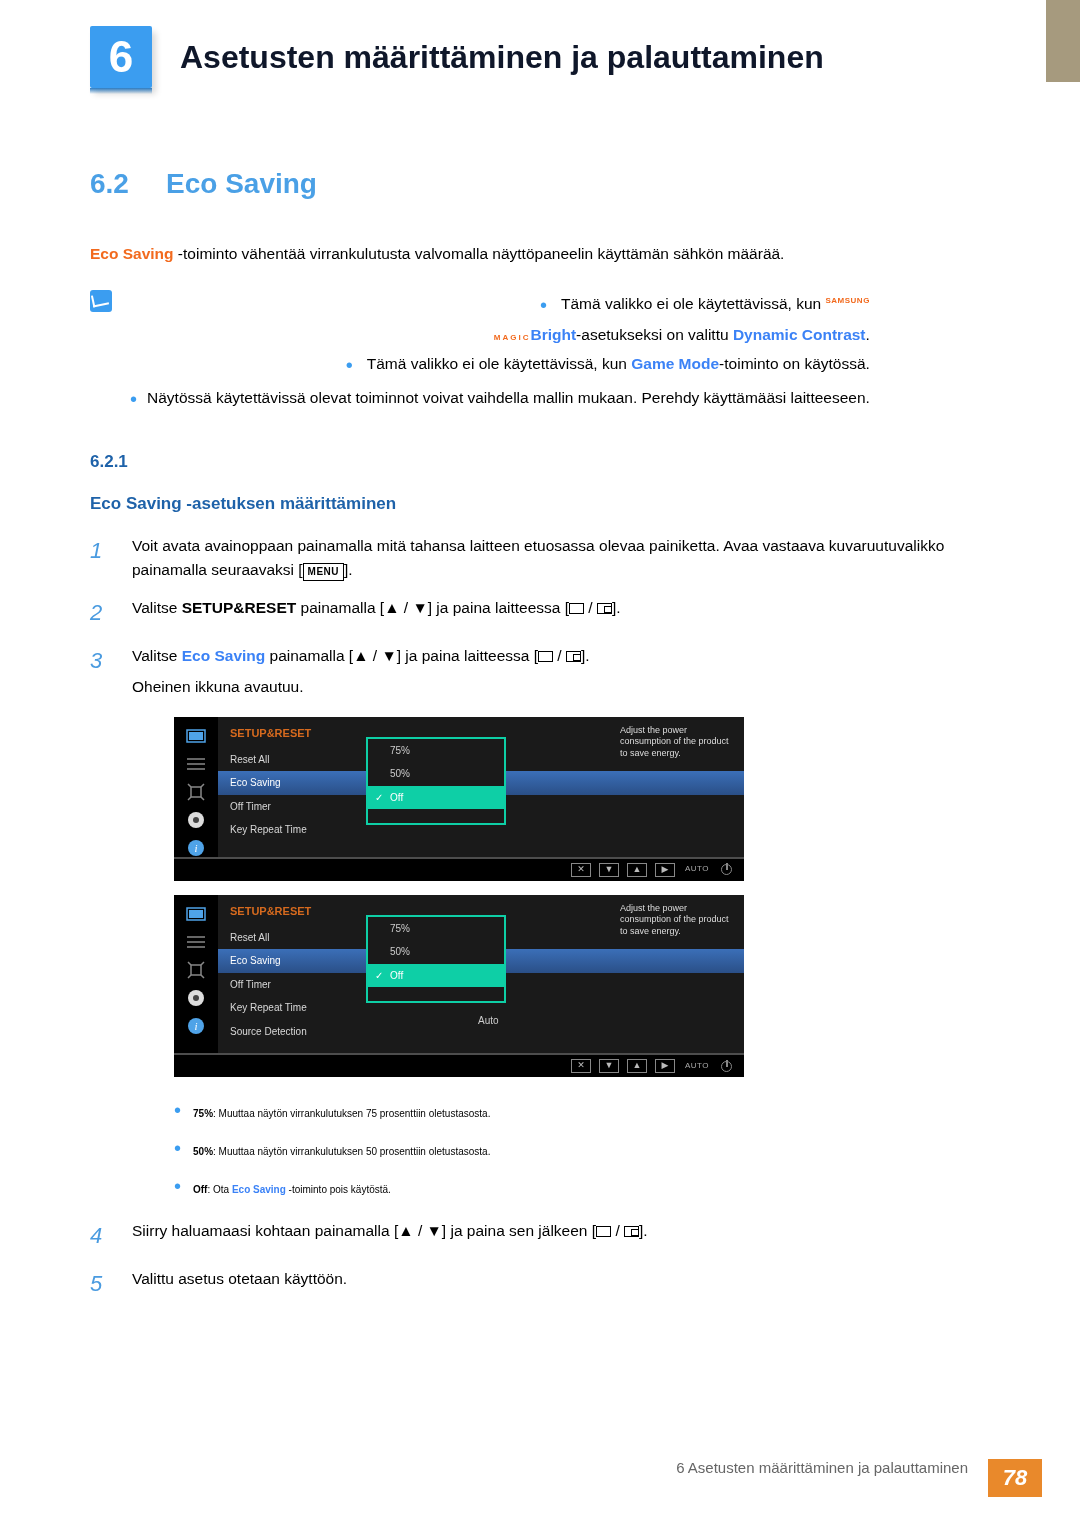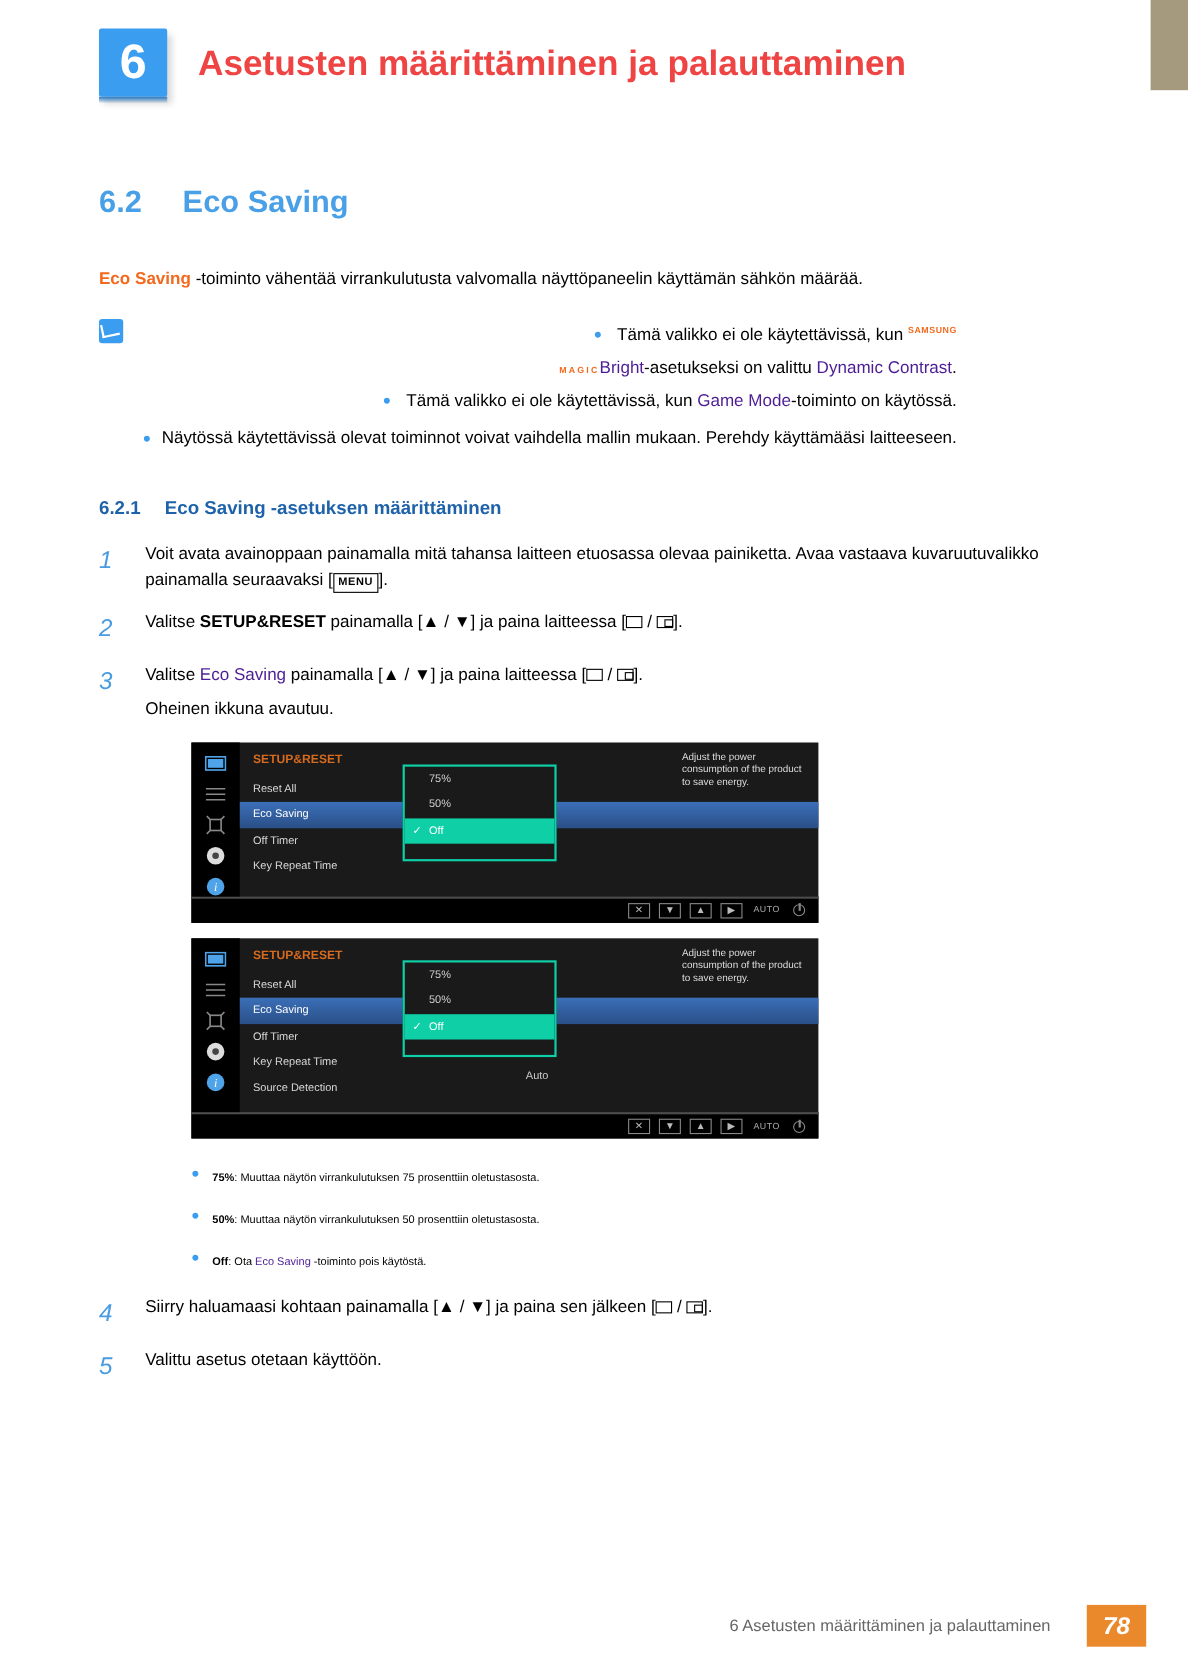--- a/index.html
+++ b/index.html
@@ -2,37 +2,37 @@
 <html><head>
 <meta charset="utf-8">
 <style>
   * { box-sizing: border-box; margin: 0; padding: 0; }
   body { font-family: Arial, sans-serif; background: #fff; color: #000; }
   .page { width: 1080px; height: 1527px; position: relative; background: #fff; }
   .side-bar { position: absolute; right: 0; top: 0; width: 34px; height: 82px; background: #a69a7e; }
   .header { padding: 26px 90px 0 90px; display: flex; align-items: center; gap: 28px; }
   .chapter-badge { width: 62px; height: 62px; background: #3b9df0; color: #fff; display: flex; align-items: center; justify-content: center; font-size: 44px; font-weight: bold; border-radius: 2px; box-shadow: 4px 6px 6px rgba(0,0,0,.15); position: relative; }
   .chapter-badge::after { content:''; position:absolute; left:0; bottom:-6px; width:100%; height:6px; background: linear-gradient(#2c7bc0, transparent);}
-  .chapter-title { color: #ef4444; font-size: 32px; font-weight: 600; }
+  .chapter-title { color: #0f172a; font-size: 32px; font-weight: 600; }
   .content { padding: 80px 90px 0 90px; }
   .section-row { display: flex; gap: 26px; align-items: baseline; }
   .section-num { color: #4aa0e6; font-size: 28px; font-weight: 600; width: 50px; }
   .section-title { color: #4aa0e6; font-size: 28px; font-weight: 600; }
   .intro { margin-top: 42px; font-size: 15.5px; line-height: 1.55; }
   .intro .hl-orange { color: #f26a1e; font-weight: bold; }
   .note-block { display: flex; gap: 18px; margin-top: 22px; text-align: right; }
   .note-icon { width: 22px; height: 22px; background: #3b9df0; border-radius: 3px; position: relative; flex-shrink:0; margin-top:2px;}
   .note-icon::after { content:''; position:absolute; width:14px;height:10px;border:2px solid #fff;border-top:none;border-right:none;transform:rotate(-12deg);left:2px;top:4px;}
   .note-list { list-style: none; font-size: 15.5px; line-height: 1.7; }
   .note-list li::before { content: '•'; color: #3b9df0; font-size: 20px; vertical-align: middle; margin-right: 10px; }
-  .hl-orange { color: #4c1d95; font-weight: normal; }
+  .hl-orange { color: #3b82f6; font-weight: bold; }
   .magic-brand { color:#f26a1e; }
   .magic-brand .sm { font-size: 8px; letter-spacing: .5px; display:inline-block; line-height: 8px; vertical-align: super; font-weight:bold;}
   .magic-brand .lg { font-size: 8px; letter-spacing: 2px; font-weight: bold; }
-  .subsection { margin-top: 36px; display: flex; gap: 22px; align-items: baseline; }
+  .subsection { margin-top: 36px; display: flex; gap: 22px; align-items: baseline; flex-direction: column; }
   .subsec-num { color: #1e62a9; font-size: 17px; font-weight: 700; }
   .subsec-title { color: #1e62a9; font-size: 17px; font-weight: 700; }
   .steps { margin-top: 20px; }
   .step { display: flex; gap: 24px; margin-bottom: 14px; font-size: 15.5px; line-height: 1.55; }
   .step-num { color: #4a9be0; font-size: 22px; font-style: italic; font-weight: 300; width: 18px; flex-shrink:0; }
   .step-body { flex: 1; }
   .key-box { border: 1.3px solid #000; padding: 0 4px; font-size: 10px; font-weight: bold; letter-spacing: .5px; display:inline-block; }
   .sym-box { border: 1.3px solid #000; width:15px; height:11px; display:inline-block; vertical-align:-1px; position:relative; }
   .sym-box.inner::after { content:''; position:absolute; left:6px; top:2px; width:6px; height:5px; border:1.3px solid #000;}
   .bold { font-weight: bold; }
@@ -52,21 +52,21 @@
   .osd-sub li.sel::before { content:'✓'; position:absolute; left:7px; font-size:10px;}
   .osd-tip { position:absolute; top:8px; right:8px; width:116px; font-size:9px; line-height:1.3; color:#ddd; }
   .osd-val { position:absolute; font-size:10px; color:#ccc; }
   .osd-nav { height:24px; background:#000; display:flex; align-items:center; justify-content:flex-end; gap:8px; padding:0 12px; border-top:2px solid #4d4d4d;}
   .nav-btn { width:20px;height:14px;border:1px solid #888;color:#bbb;font-size:9px;display:flex;align-items:center;justify-content:center;}
   .nav-txt { font-size:8px; color:#aaa; margin-left:2px; letter-spacing:.5px;}
   .nav-pwr { width:11px; height:11px; border:1.5px solid #888; border-radius:50%; position:relative; margin-left:4px;}
   .nav-pwr::after{content:'';position:absolute;left:4px;top:-2px;width:1.5px;height:7px;background:#888;}
   .opt-list { list-style:none; margin: 14px 0 0 42px; font-size:10px; line-height:1.9;}
   .opt-list li::before { content:'•'; color:#3b9df0; font-size:20px; margin-right:12px;}
-  .footer { position:absolute; bottom:30px; right:38px; display:flex; align-items:center; gap:17px;}
+  .footer { position:absolute; bottom:30px; right:38px; display:flex; gap:4px;}
   .footer-text { font-size:15px; color:#666; padding-right:16px;}
   .footer-page { width:54px; height:38px; background:#e9892b; color:#fff; font-size:22px; font-weight:bold; font-style:italic; display:flex; align-items:center; justify-content:center;}
   svg { display:block; }
 </style>
 </head>
 <body>
 
 <div class="page">
   <div class="side-bar"></div>
 

